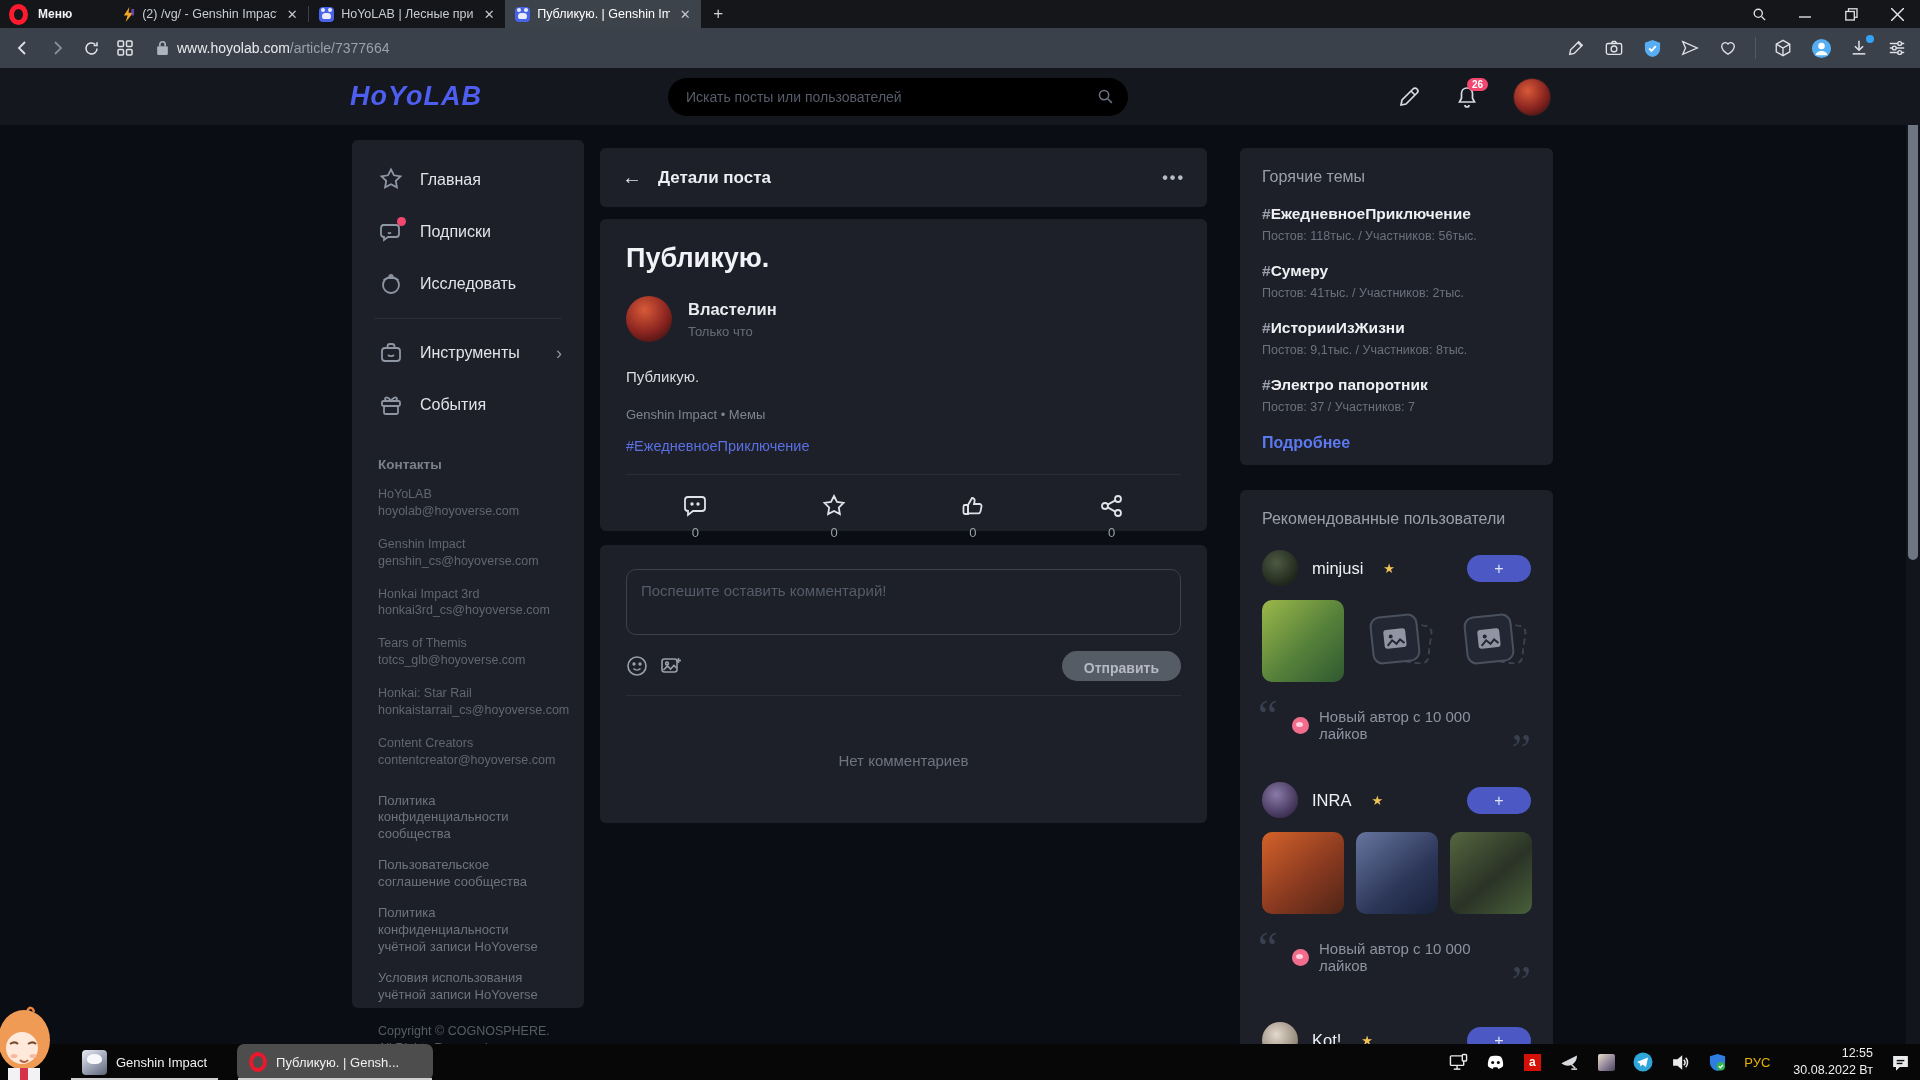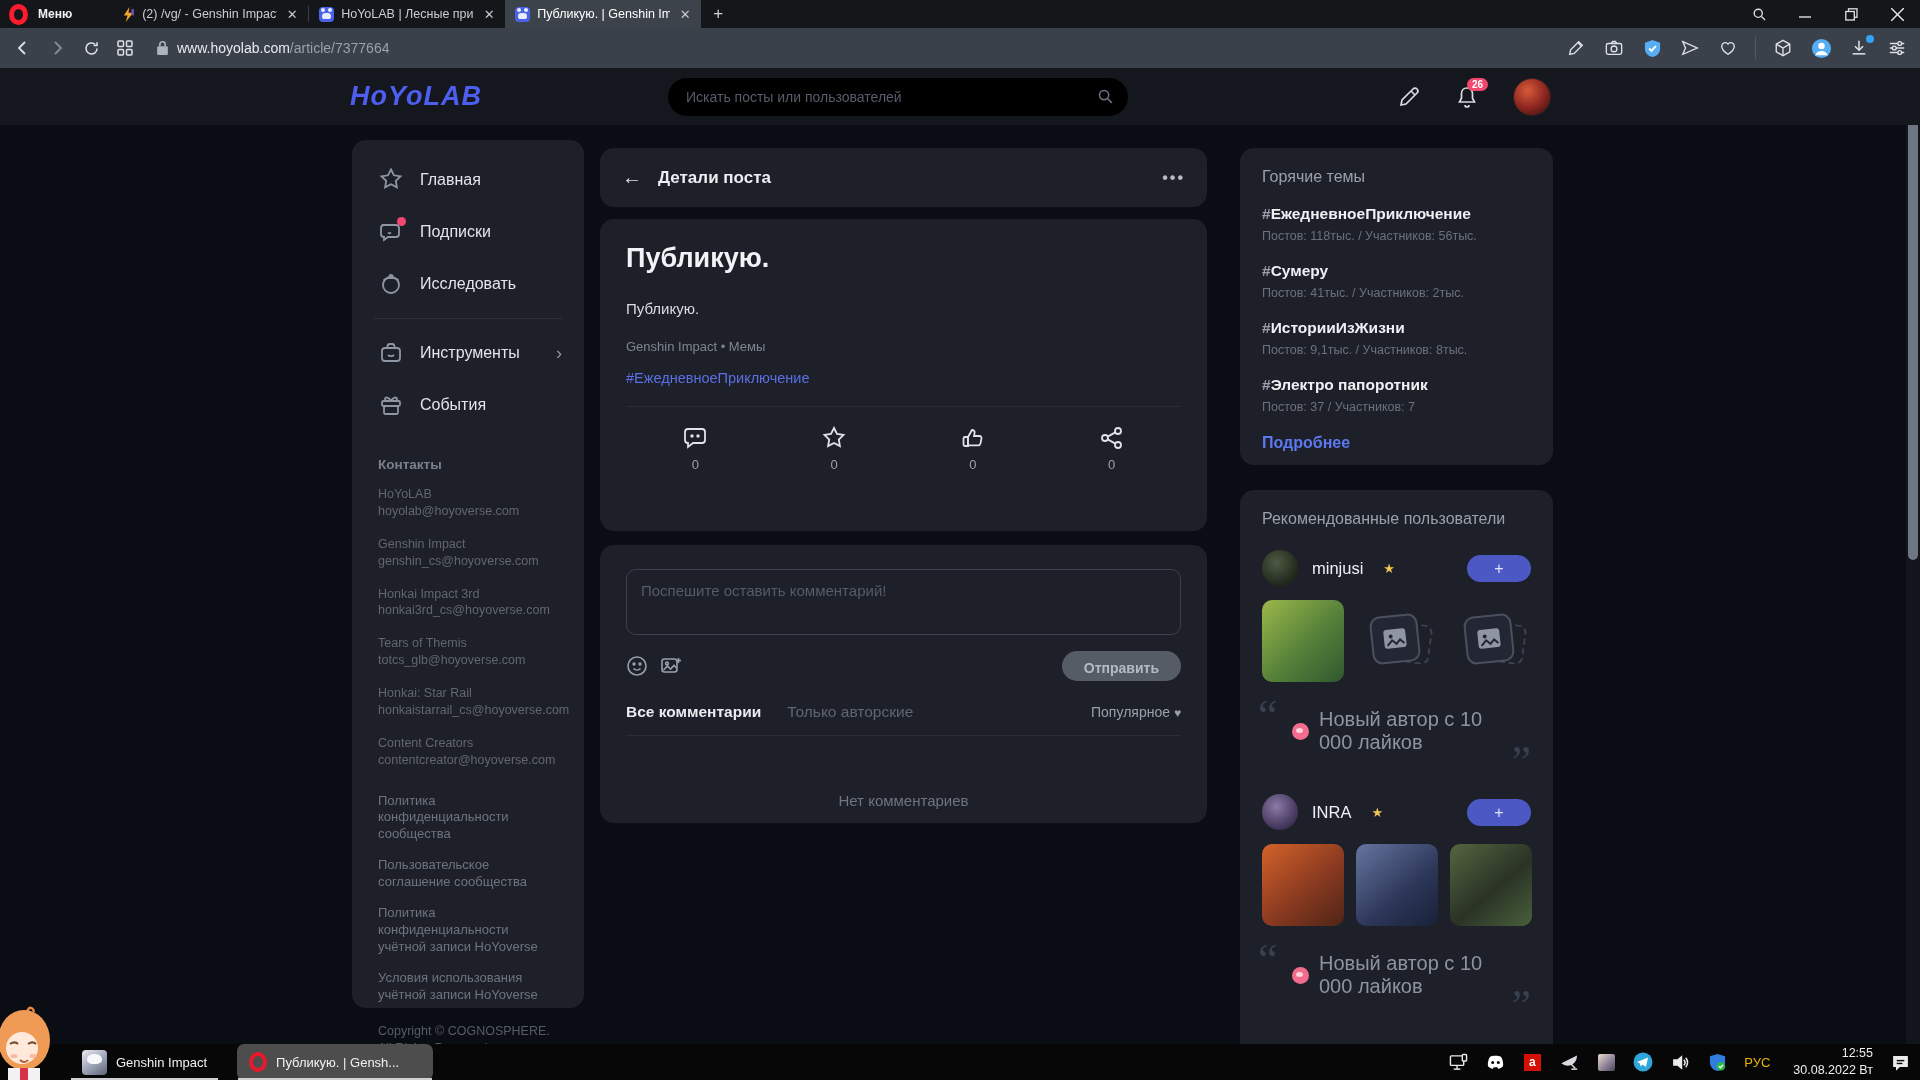--- a/index.html
+++ b/index.html
@@ -50,21 +50,21 @@
   #searchbar input::placeholder { color:#565c69; }
   .hdr-right { position:absolute; right:369px; display:flex; align-items:center; gap:34px; }
   .bell-wrap { position:relative; }
   .bell-badge { position:absolute; top:-7px; left:12px; background:#f3476f; color:#fff; font-size:10px;
     font-weight:bold; border-radius:8px; padding:1px 5px; }
   .hdr-avatar { width:38px; height:38px; border-radius:50%;
     background:radial-gradient(circle at 38% 32%, #d85a38, #8a2420 55%, #33100f 95%); border:1px solid #3a2020; }
 
   
   #content { position:absolute; top:125px; left:0; width:1920px; height:919px; background:#0b0d14; overflow:hidden; }
-  .card { background:#1d2029; border-radius:14px; }
+  .card { background:#1d2029; border-radius:6px; }
 
   
   #nav { position:absolute; left:352px; top:15px; width:232px; height:868px; padding:14px 0; }
   .nav-item { height:52px; display:flex; align-items:center; gap:16px; padding:0 22px 0 26px;
     color:#e2e4e9; font-size:16px; }
   .nav-item .grow { flex:1; }
   .nav-ic { position:relative; width:26px; height:26px; flex:none; }
   .red-dot { position:absolute; top:-2px; right:-2px; width:9px; height:9px; border-radius:50%; background:#f3476f; }
   .nav-div { height:1px; background:#2b2f39; margin:8px 22px; }
   .nav-chev { color:#8f95a0; font-size:18px; }
@@ -138,21 +138,21 @@
   .ph-wrap { width:82px; height:82px; display:flex; align-items:center; justify-content:center; flex:none; }
   .ph-icon { position:relative; width:52px; height:52px; }
   .ph-back { position:absolute; right:-8px; top:8px; width:40px; height:40px; border:2px dashed #3c4250;
     border-radius:8px; transform:rotate(8deg); }
   .ph-front { position:absolute; left:0; top:0; width:48px; height:48px; background:#232733; border:2px solid #4a505e;
     border-radius:10px; transform:rotate(-6deg); display:flex; align-items:center; justify-content:center; }
   .quote-row { position:relative; margin-top:10px; padding:16px 26px 18px 30px; }
   .q-open, .q-close { position:absolute; font-family:"Liberation Serif", serif; font-size:44px; color:#39404f; line-height:1; }
   .q-open { left:-4px; top:2px; }
   .q-close { right:0; bottom:-12px; }
-  .quote-line { display:flex; align-items:center; gap:10px; color:#8d93a0; font-size:20px; }
+  .quote-line { display:flex; align-items:center; gap:10px; color:#8d93a0; font-size:15px; }
   .pink-dot { width:17px; height:17px; border-radius:50%; background:#f26d8d; position:relative; flex:none; }
   .pink-dot:before { content:""; position:absolute; left:4px; top:5px; width:7px; height:5px; background:#ffd2de; border-radius:50%; }
 
   
   #scrollbar { position:absolute; top:68px; right:0; width:14px; height:976px; background:#13151c; }
   #scroll-thumb { position:absolute; top:0; left:2px; width:10px; height:492px; background:#6e7683; border-radius:5px; }
 
   
   #taskbar { position:absolute; bottom:0; left:0; width:1920px; height:36px; background:#070707;
     display:flex; align-items:center; }
@@ -440,20 +440,27 @@
 
   <div id="main">
     <div id="postbar" class="card">
       <span class="back-arrow">←</span>
       <span class="postbar-title">Детали поста</span>
       <span class="more-dots">•••</span>
     </div>
 
     <div id="postcard" class="card">
       <div class="post-title">Публикую.</div>
+      <div class="author-row">
+        <div class="post-avatar"></div>
+        <div>
+          <div class="author-name">Властелин</div>
+          <div class="author-time">Только что</div>
+        </div>
+      </div>
       <div class="post-body">Публикую.</div>
       <div class="post-cat">Genshin Impact • Мемы</div>
       <div class="post-tag">#ЕжедневноеПриключение</div>
       <div class="post-div"></div>
       <div class="stats-row">
         <div class="stat">
           <svg width="26" height="26" viewBox="0 0 26 26" fill="none" stroke="#dfe2e8" stroke-width="1.8">
             <path d="M6 4h14a3 3 0 0 1 3 3v8a3 3 0 0 1-3 3h-9l-5 4v-4a3 3 0 0 1-3-3V7a3 3 0 0 1 3-3z"></path>
             <circle cx="10" cy="11" r="0.8" fill="#dfe2e8"></circle>
               <circle cx="16" cy="11" r="0.8" fill="#dfe2e8"></circle>
@@ -497,28 +504,20 @@
           </svg>
         <svg width="22" height="22" viewBox="0 0 22 22" fill="none" stroke="#9aa0ab" stroke-width="1.6">
           <rect x="2" y="4" width="15" height="13" rx="2.5"></rect>
             <circle cx="7" cy="8.5" r="1.4"></circle>
           <path d="M3.5 15l4-4 3 3 3.5-3.5 2.5 2.5"></path>
             <line x1="18.5" y1="3" x2="18.5" y2="8"></line>
             <line x1="16" y1="5.5" x2="21" y2="5.5"></line>
           </svg>
         <button class="send-btn">Отправить</button>
       </div>
-      <div class="cmt-tabs">
-        <span class="tab-all">Все комментарии</span>
-        <span class="tab-author">Только авторские</span>
-        <span class="sort">
-          <span>Популярное</span>
-          <span class="heart">♥</span>
-        </span>
-      </div>
       <div class="cmt-div"></div>
       <div class="no-comments">Нет комментариев</div>
     </div>
   </div>
 
   <div id="right">
     <div id="hotcard" class="card">
       <div class="side-title">Горячие темы</div>
       <div class="topic">
         <div class="topic-tag"><span class="topic-hash">#</span><span>ЕжедневноеПриключение</span></div>

